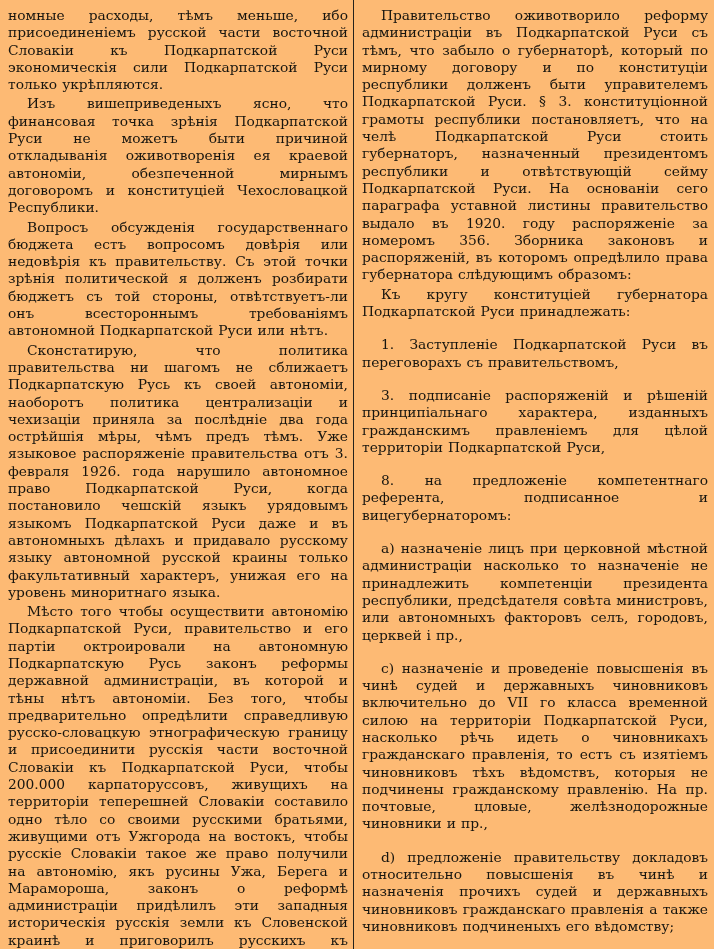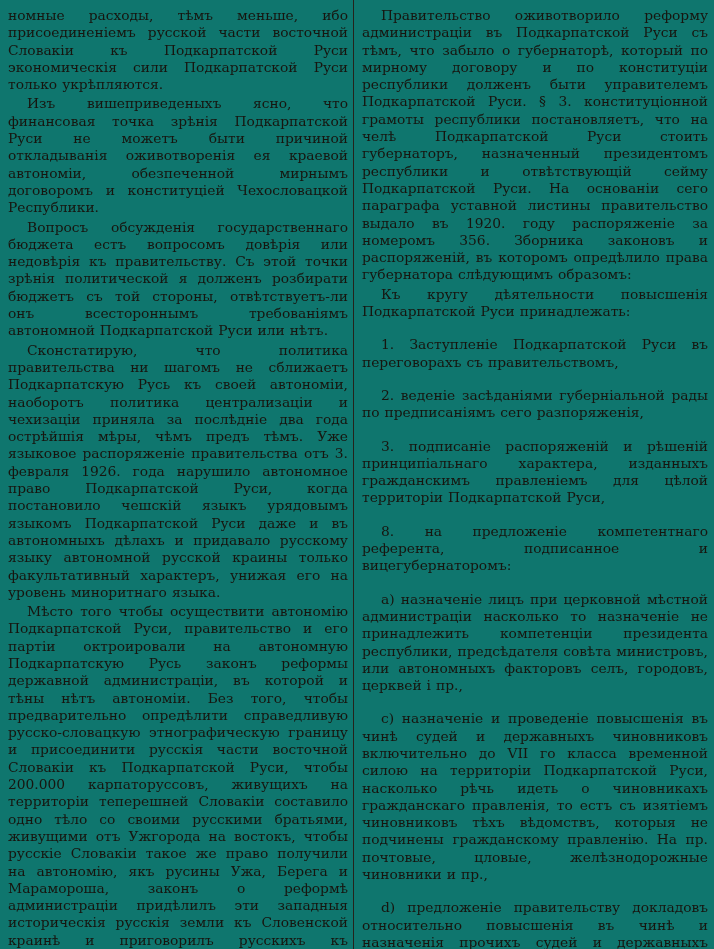--- a/index.html
+++ b/index.html
@@ -5,21 +5,21 @@
   html, body {
     margin: 0;
     padding: 0;
     background: #fbfbf8;
   }
   .page {
     position: relative;
     width: 714px;
     height: 949px;
     box-sizing: border-box;
-    background: #0f766e;
+    background: #fdba74;
     overflow: hidden;
     font-family: "DejaVu Serif", "Liberation Serif", serif;
     font-size: 13.8px;
     line-height: 17.3px;
     color: #17150f;
   }
   .columns {
     position: absolute;
     top: 7px;
     left: 8px;
@@ -59,23 +59,22 @@
     <div class="col col-left">
       <p class="para no-indent">номные расходы, тѣмъ меньше, ибо присоединеніемъ русской части восточной Словакіи къ Подкарпатской Руси экономическія сили Подкарпатской Руси только укрѣпляются.</p>
       <p class="para">Изъ вишеприведеныхъ ясно, что финансовая точка зрѣнія Подкарпатской Руси не можетъ быти причиной откладыванія оживотворенія ея краевой автономіи, обезпеченной мирнымъ договоромъ и конституціей Чехословацкой Республики.</p>
       <p class="para">Вопросъ обсужденія государственнаго бюджета естъ вопросомъ довѣрія или недовѣрія къ правительству. Съ этой точки зрѣнія политической я долженъ розбирати бюджетъ съ той стороны, отвѣтствуетъ-ли онъ всестороннымъ требованіямъ автономной Подкарпатской Руси или нѣтъ.</p>
       <p class="para">Сконстатирую, что политика правительства ни шагомъ не сближаетъ Подкарпатскую Русь къ своей автономіи, наоборотъ политика централизаціи и чехизаціи приняла за послѣдніе два года острѣйшія мѣры, чѣмъ предъ тѣмъ. Уже языковое распоряженіе правительства отъ 3. февраля 1926. года нарушило автономное право Подкарпатской Руси, когда постановило чешскій языкъ урядовымъ языкомъ Подкарпатской Руси даже и въ автономныхъ дѣлахъ и придавало русскому языку автономной русской краины только факультативный характеръ, унижая его на уровень миноритнаго языка.</p>
       <p class="para">Мѣсто того чтобы осуществити автономію Подкарпатской Руси, правительство и его партіи октроировали на автономную Подкарпатскую Русь законъ реформы державной администраціи, въ которой и тѣны нѣтъ автономіи. Без того, чтобы предварительно опредѣлити справедливую русско-словацкую этнографическую границу и присоединити русскія части восточной Словакіи къ Подкарпатской Руси, чтобы 200.000 карпаторуссовъ, живущихъ на территоріи теперешней Словакіи составило одно тѣло со своими русскими братьями, живущими отъ Ужгорода на востокъ, чтобы русскіе Словакіи такое же право получили на автономію, якъ русины Ужа, Берега и Марамороша, законъ о реформѣ администраціи придѣлилъ эти западныя историческія русскія земли къ Словенской краинѣ и приговорилъ русскихъ къ денаціонализаціи. Ибо русскіе Словакіи не пользуются ни элементарными правами національныхъ меншинствъ, ихъ положеніе хуже, чѣмъ положеніе нѣмцевъ или мадьяръ. Русскіе Словакіи кромѣ нѣсколько русскихъ церковныхъ школъ не имѣютъ ни</p>
     </div>
 
     <div class="col col-right">
       <p class="para">Правительство оживотворило реформу администраціи въ Подкарпатской Руси съ тѣмъ, что забыло о губернаторѣ, который по мирному договору и по конституціи республики долженъ быти управителемъ Подкарпатской Руси. § 3. конституціонной грамоты республики постановляетъ, что на челѣ Подкарпатской Руси стоить губернаторъ, назначенный президентомъ республики и отвѣтствующій сейму Подкарпатской Руси. На основаніи сего параграфа уставной листины правительство выдало въ 1920. году распоряженіе за номеромъ 356. Зборника законовъ и распоряженій, въ которомъ опредѣлило права губернатора слѣдующимъ образомъ:</p>
-      <p class="para">Къ кругу дѣятельности повысшенія Подкарпатской Руси принадлежать:</p>
+      <p class="para">Къ кругу конституціей губернатора Подкарпатской Руси принадлежать:</p>
       <p class="para item">1. Заступленіе Подкарпатской Руси въ переговорахъ съ правительствомъ,</p>
-      <p class="para item">2. веденіе засѣданіями губерніальной рады по предписаніямъ сего разпоряженія,</p>
       <p class="para item">3. подписаніе распоряженій и рѣшеній принципіальнаго характера, изданныхъ гражданскимъ правленіемъ для цѣлой территоріи Подкарпатской Руси,</p>
       <p class="para item">8. на предложеніе компетентнаго референта, подписанное и вицегубернаторомъ:</p>
       <p class="para item">а) назначеніе лицъ при церковной мѣстной администраціи насколько то назначеніе не принадлежить компетенціи президента республики, предсѣдателя совѣта министровъ, или автономныхъ факторовъ селъ, городовъ, церквей і пр.,</p>
       <p class="para item">c) назначеніе и проведеніе повысшенія въ чинѣ судей и державныхъ чиновниковъ включительно до VII го класса временной силою на территоріи Подкарпатской Руси, насколько рѣчь идеть о чиновникахъ гражданскаго правленія, то естъ съ изятіемъ чиновниковъ тѣхъ вѣдомствъ, которыя не подчинены гражданскому правленію. На пр. почтовые, цловые, желѣзнодорожные чиновники и пр.,</p>
       <p class="para item">d) предложеніе правительству докладовъ относительно повысшенія въ чинѣ и назначенія прочихъ судей и державныхъ чиновниковъ гражданскаго правленія а также чиновниковъ подчиненыхъ его вѣдомству;</p>
     </div>
 
   </div>
 
   <div class="divider"></div>

